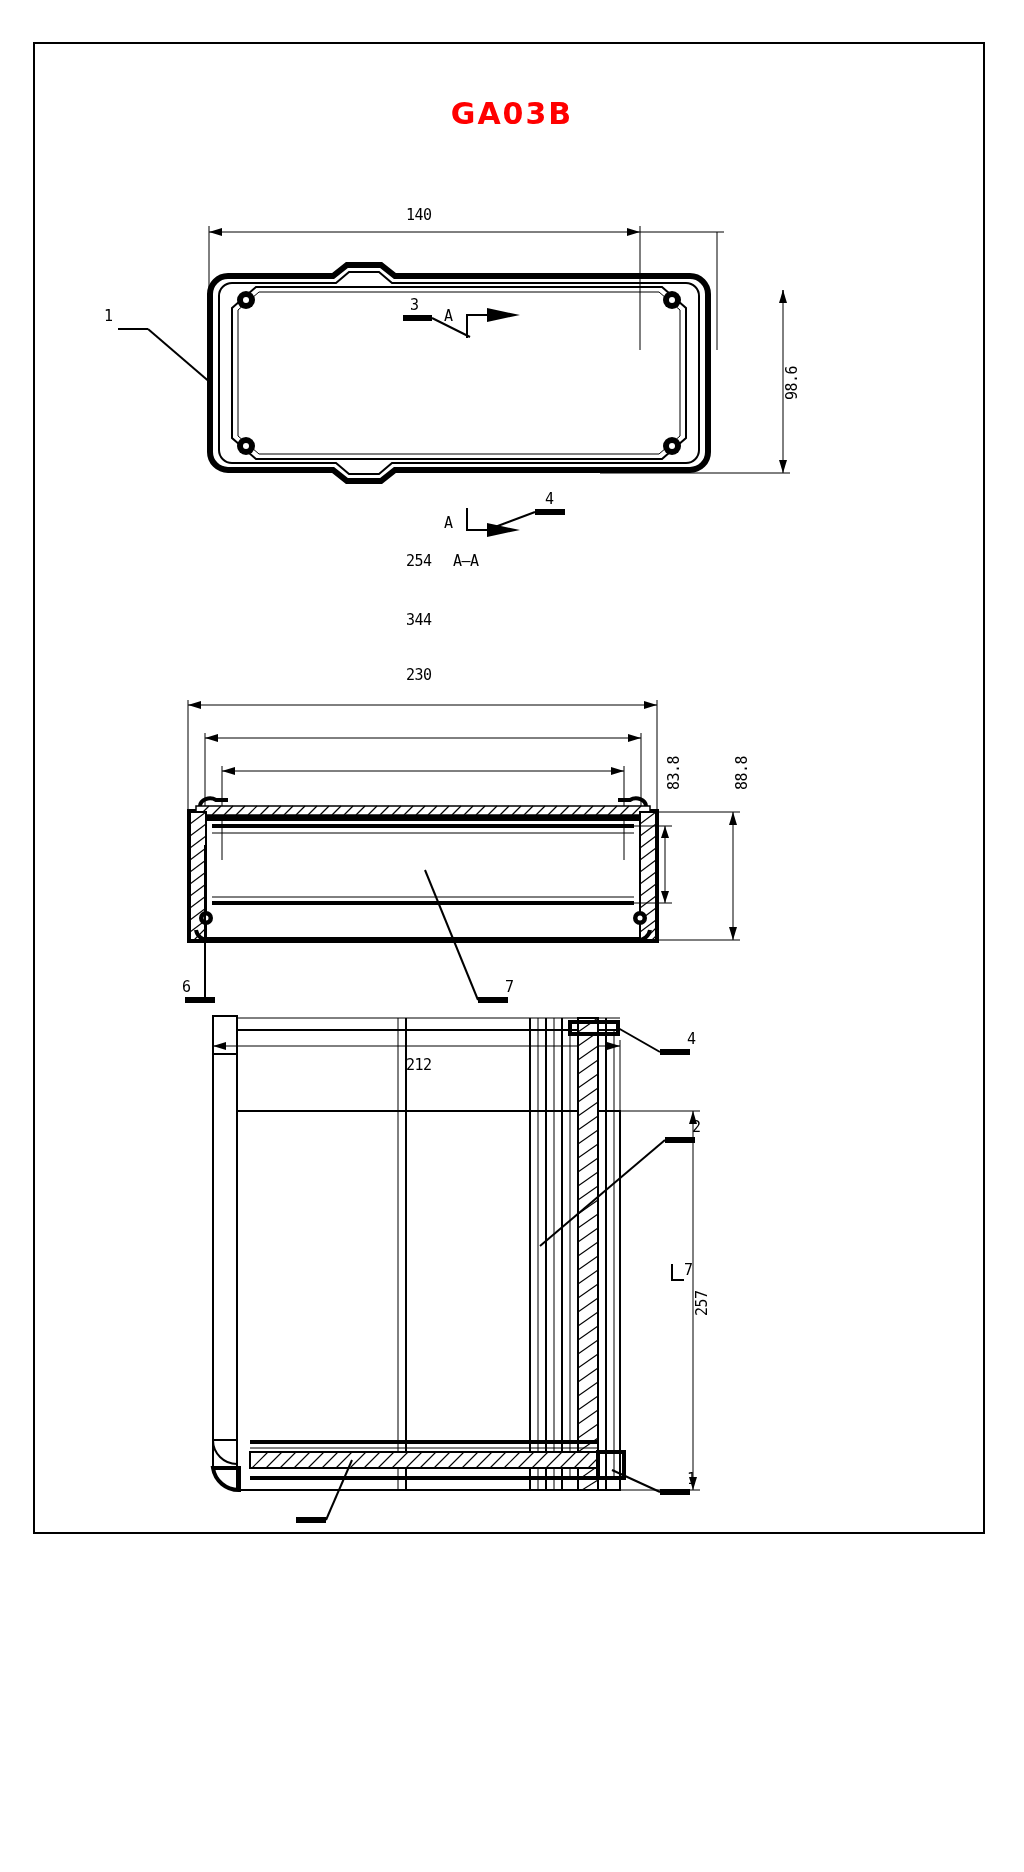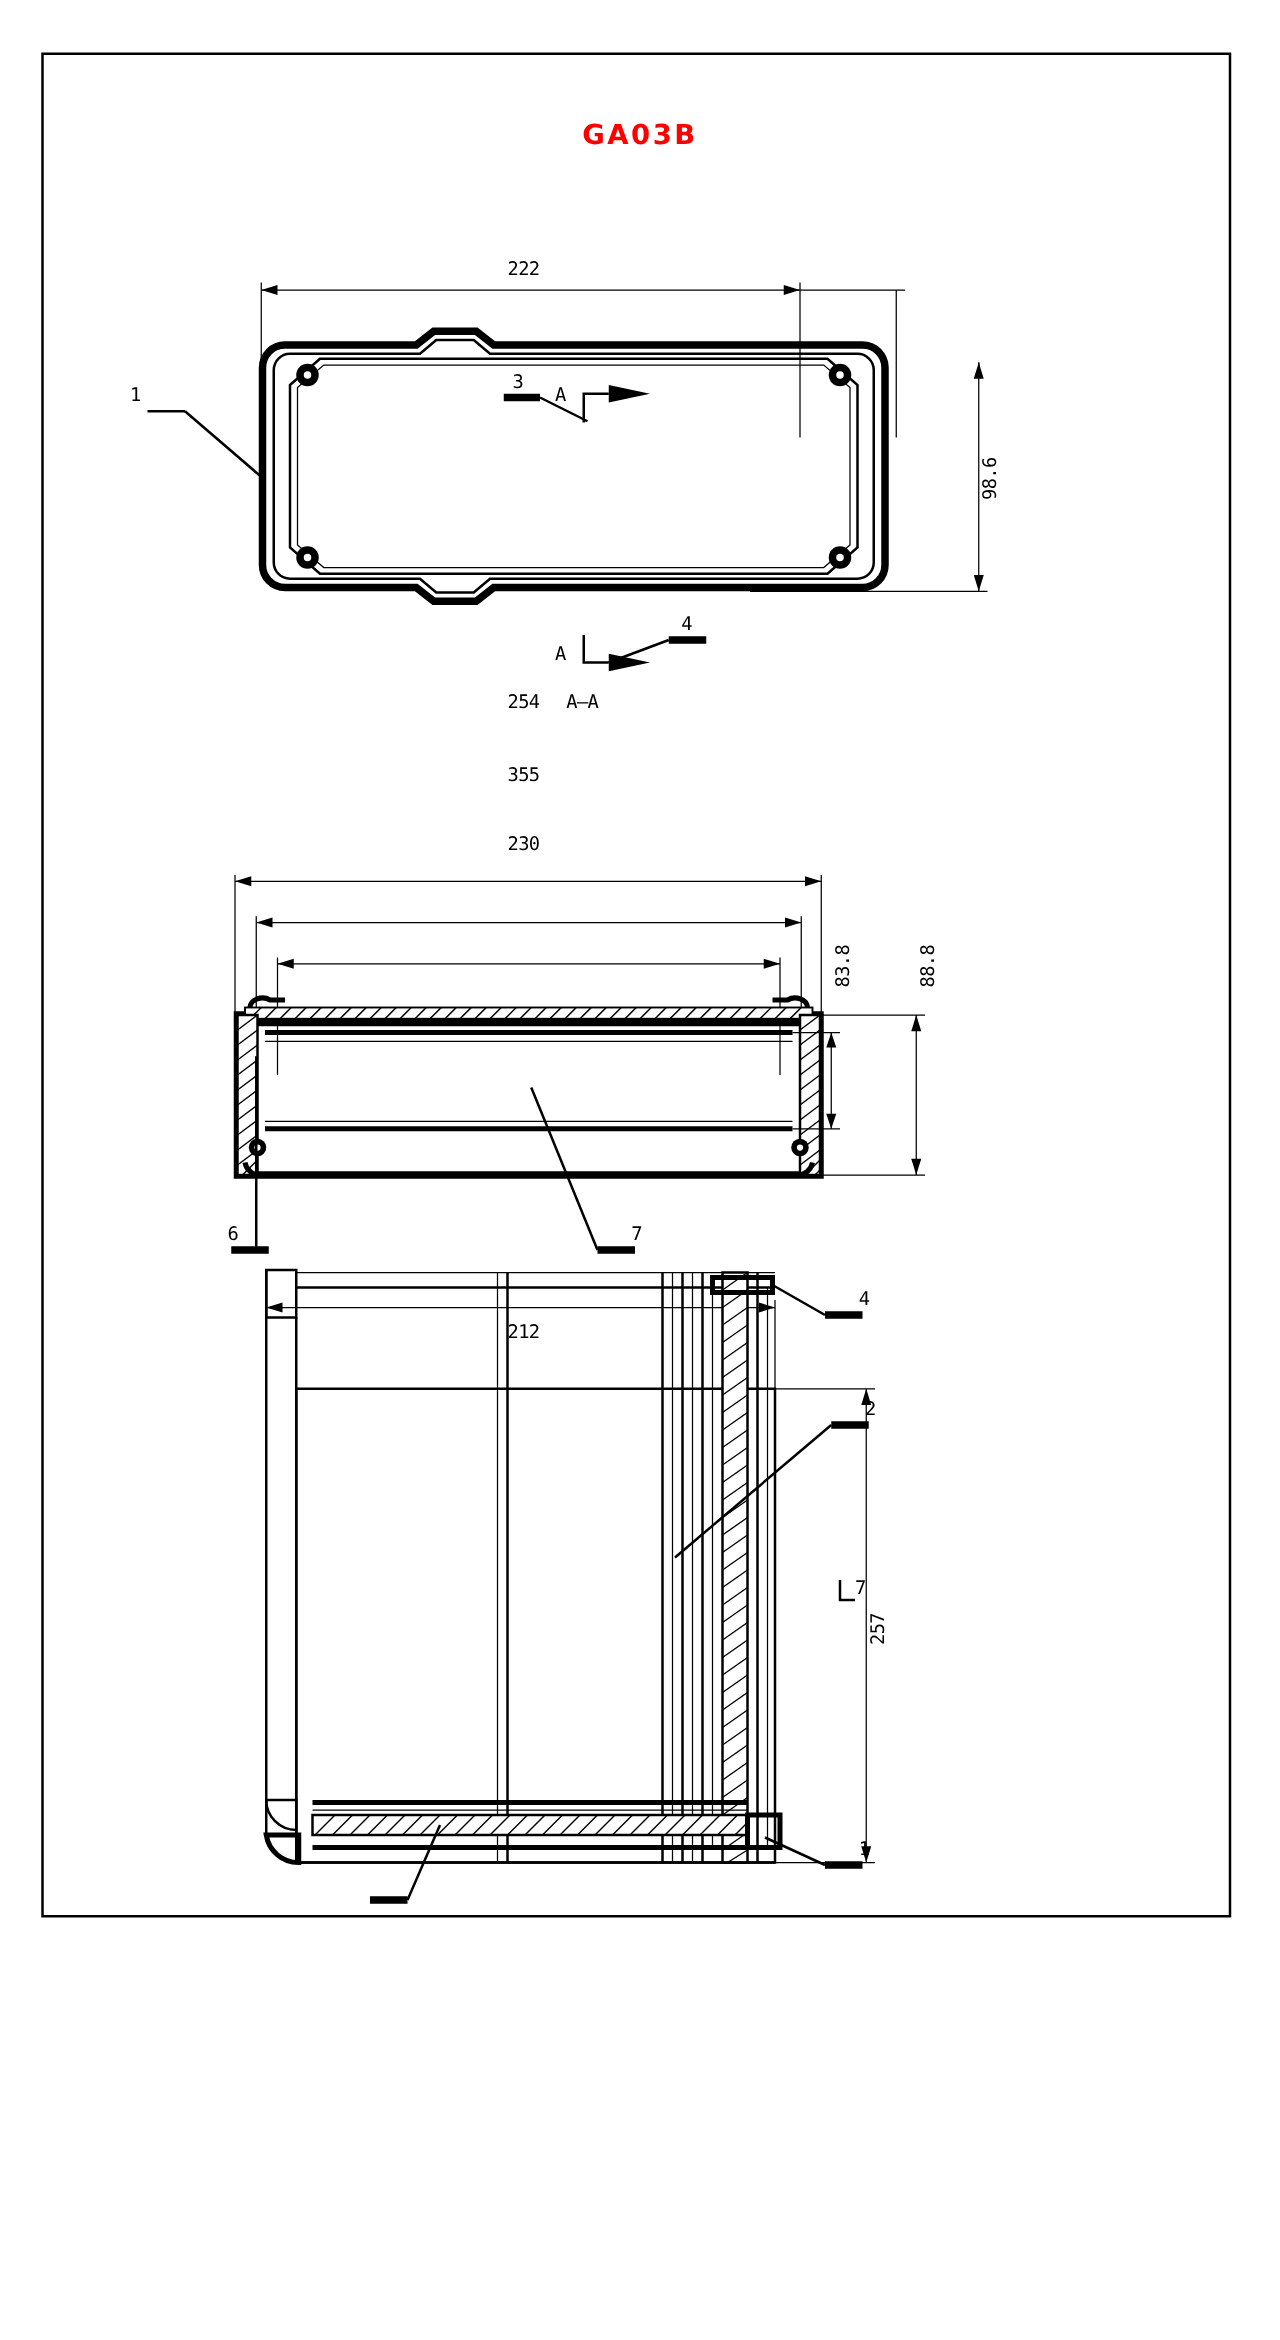--- a/index.html
+++ b/index.html
@@ -20,21 +20,21 @@
     border:2px solid #000;
     box-sizing:border-box;
   }
   #title{
     position:absolute;
     left:0;top:96px;
     width:1024px;
     text-align:center;
     color:#ff0000;
     font-family:"DejaVu Sans", sans-serif;
-    font-size:22px;
+    font-size:30px;
     font-weight:700;
     letter-spacing:2px;
   }
   .dimtxt{
     position:absolute;
     font-family:"DejaVu Sans Mono", monospace;
     font-size:15px;
     color:#000;
     white-space:nowrap;
     letter-spacing:-0.5px;
@@ -395,31 +395,31 @@
       <polyline class="ln med" points="672,1264 672,1280 684,1280"></polyline>
 
       <line class="ln med" x1="612" y1="1470" x2="660" y2="1492"></line>
       <line class="ln fat" x1="660" y1="1492" x2="690" y2="1492"></line>
 
       <line class="ln med" x1="352" y1="1460" x2="326" y2="1520"></line>
       <line class="ln fat" x1="296" y1="1520" x2="326" y2="1520"></line>
     </g>
   </svg>
 
-  <div class="dimtxt" style="left:406px;top:206px;">222</div>
+  <div class="dimtxt" style="left:406px;top:206px;">140</div>
   <div class="dimtxt rot" style="left:783px;top:400px;">98.6</div>
   <div class="ball" style="left:104px;top:307px;">1</div>
   <div class="ball" style="left:410px;top:296px;">3</div>
   <div class="ball" style="left:444px;top:307px;">A</div>
   <div class="ball" style="left:444px;top:514px;">A</div>
   <div class="ball" style="left:545px;top:490px;">4</div>
 
   <div class="dimtxt" style="left:406px;top:552px;margin-left:47px;">A—A</div>
   <div class="dimtxt" style="left:406px;top:552px;">254</div>
-  <div class="dimtxt" style="left:406px;top:611px;">355</div>
+  <div class="dimtxt" style="left:406px;top:611px;">344</div>
   <div class="dimtxt" style="left:406px;top:666px;">230</div>
   <div class="dimtxt rot" style="left:665px;top:790px;">83.8</div>
   <div class="dimtxt rot" style="left:733px;top:790px;">88.8</div>
   <div class="ball" style="left:182px;top:978px;">6</div>
   <div class="ball" style="left:505px;top:978px;">7</div>
 
   <div class="dimtxt" style="left:406px;top:1056px;">212</div>
   <div class="dimtxt rot" style="left:693px;top:1316px;">257</div>
   <div class="ball" style="left:687px;top:1030px;">4</div>
   <div class="ball" style="left:692px;top:1118px;">2</div>

